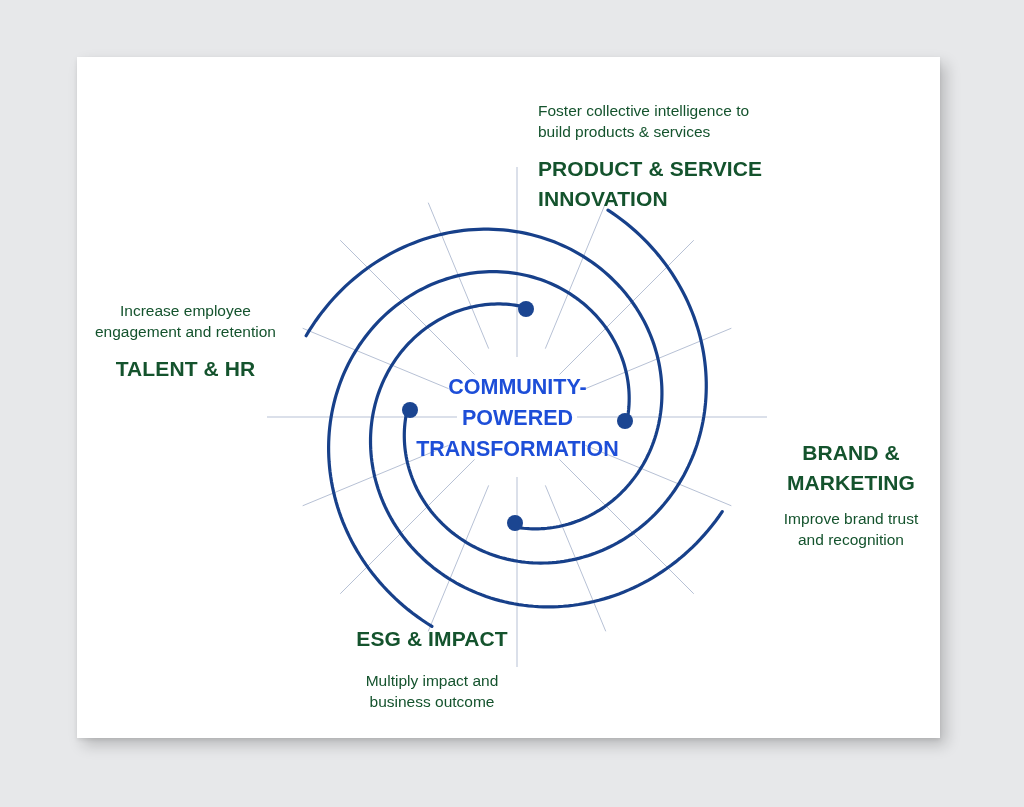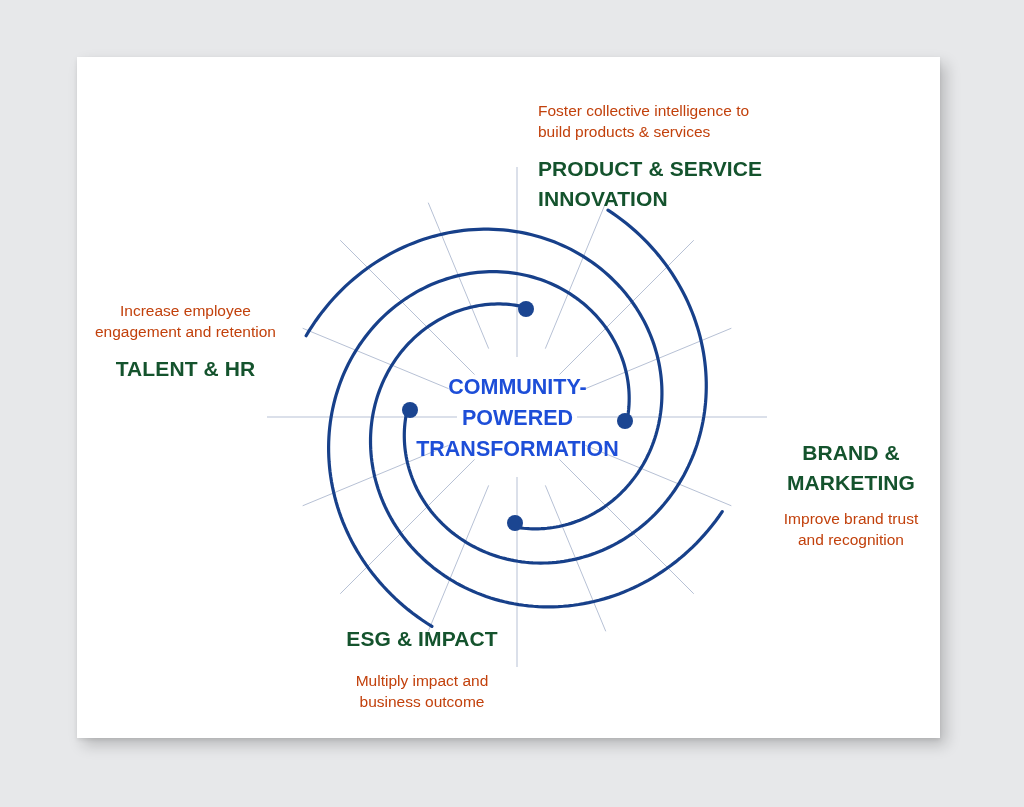--- a/index.html
+++ b/index.html
@@ -34,21 +34,21 @@
     left: 0;
     top: 0;
     width: 1024px;
     height: 807px;
     pointer-events: none;
   }
   .label-block {
     position: absolute;
   }
   .desc {
-    color: #c2410c;
+    color: #14532d;
     font-size: 15.5px;
     line-height: 21px;
     font-weight: 400;
     white-space: pre-line;
   }
   .title {
     color: #14532d;
     font-size: 21px;
     line-height: 30px;
     font-weight: bold;
@@ -65,21 +65,21 @@
     left: 58px; top: 300px; width: 255px; text-align: center;
   }
   #label-talent .title { margin-top: 12px; }
 
   #label-brand {
     left: 731px; top: 438px; width: 240px; text-align: center;
   }
   #label-brand .desc { margin-top: 10px; }
 
   #label-esg {
-    left: 282px; top: 624px; width: 280px; text-align: center;
+    left: 292px; top: 624px; width: 280px; text-align: center;
   }
   #label-esg .desc { margin-top: 16px; }
 
   #center-label {
     position: absolute;
     left: 395px;
     top: 372px;
     width: 245px;
     text-align: center;
     color: #1d4ed8;

